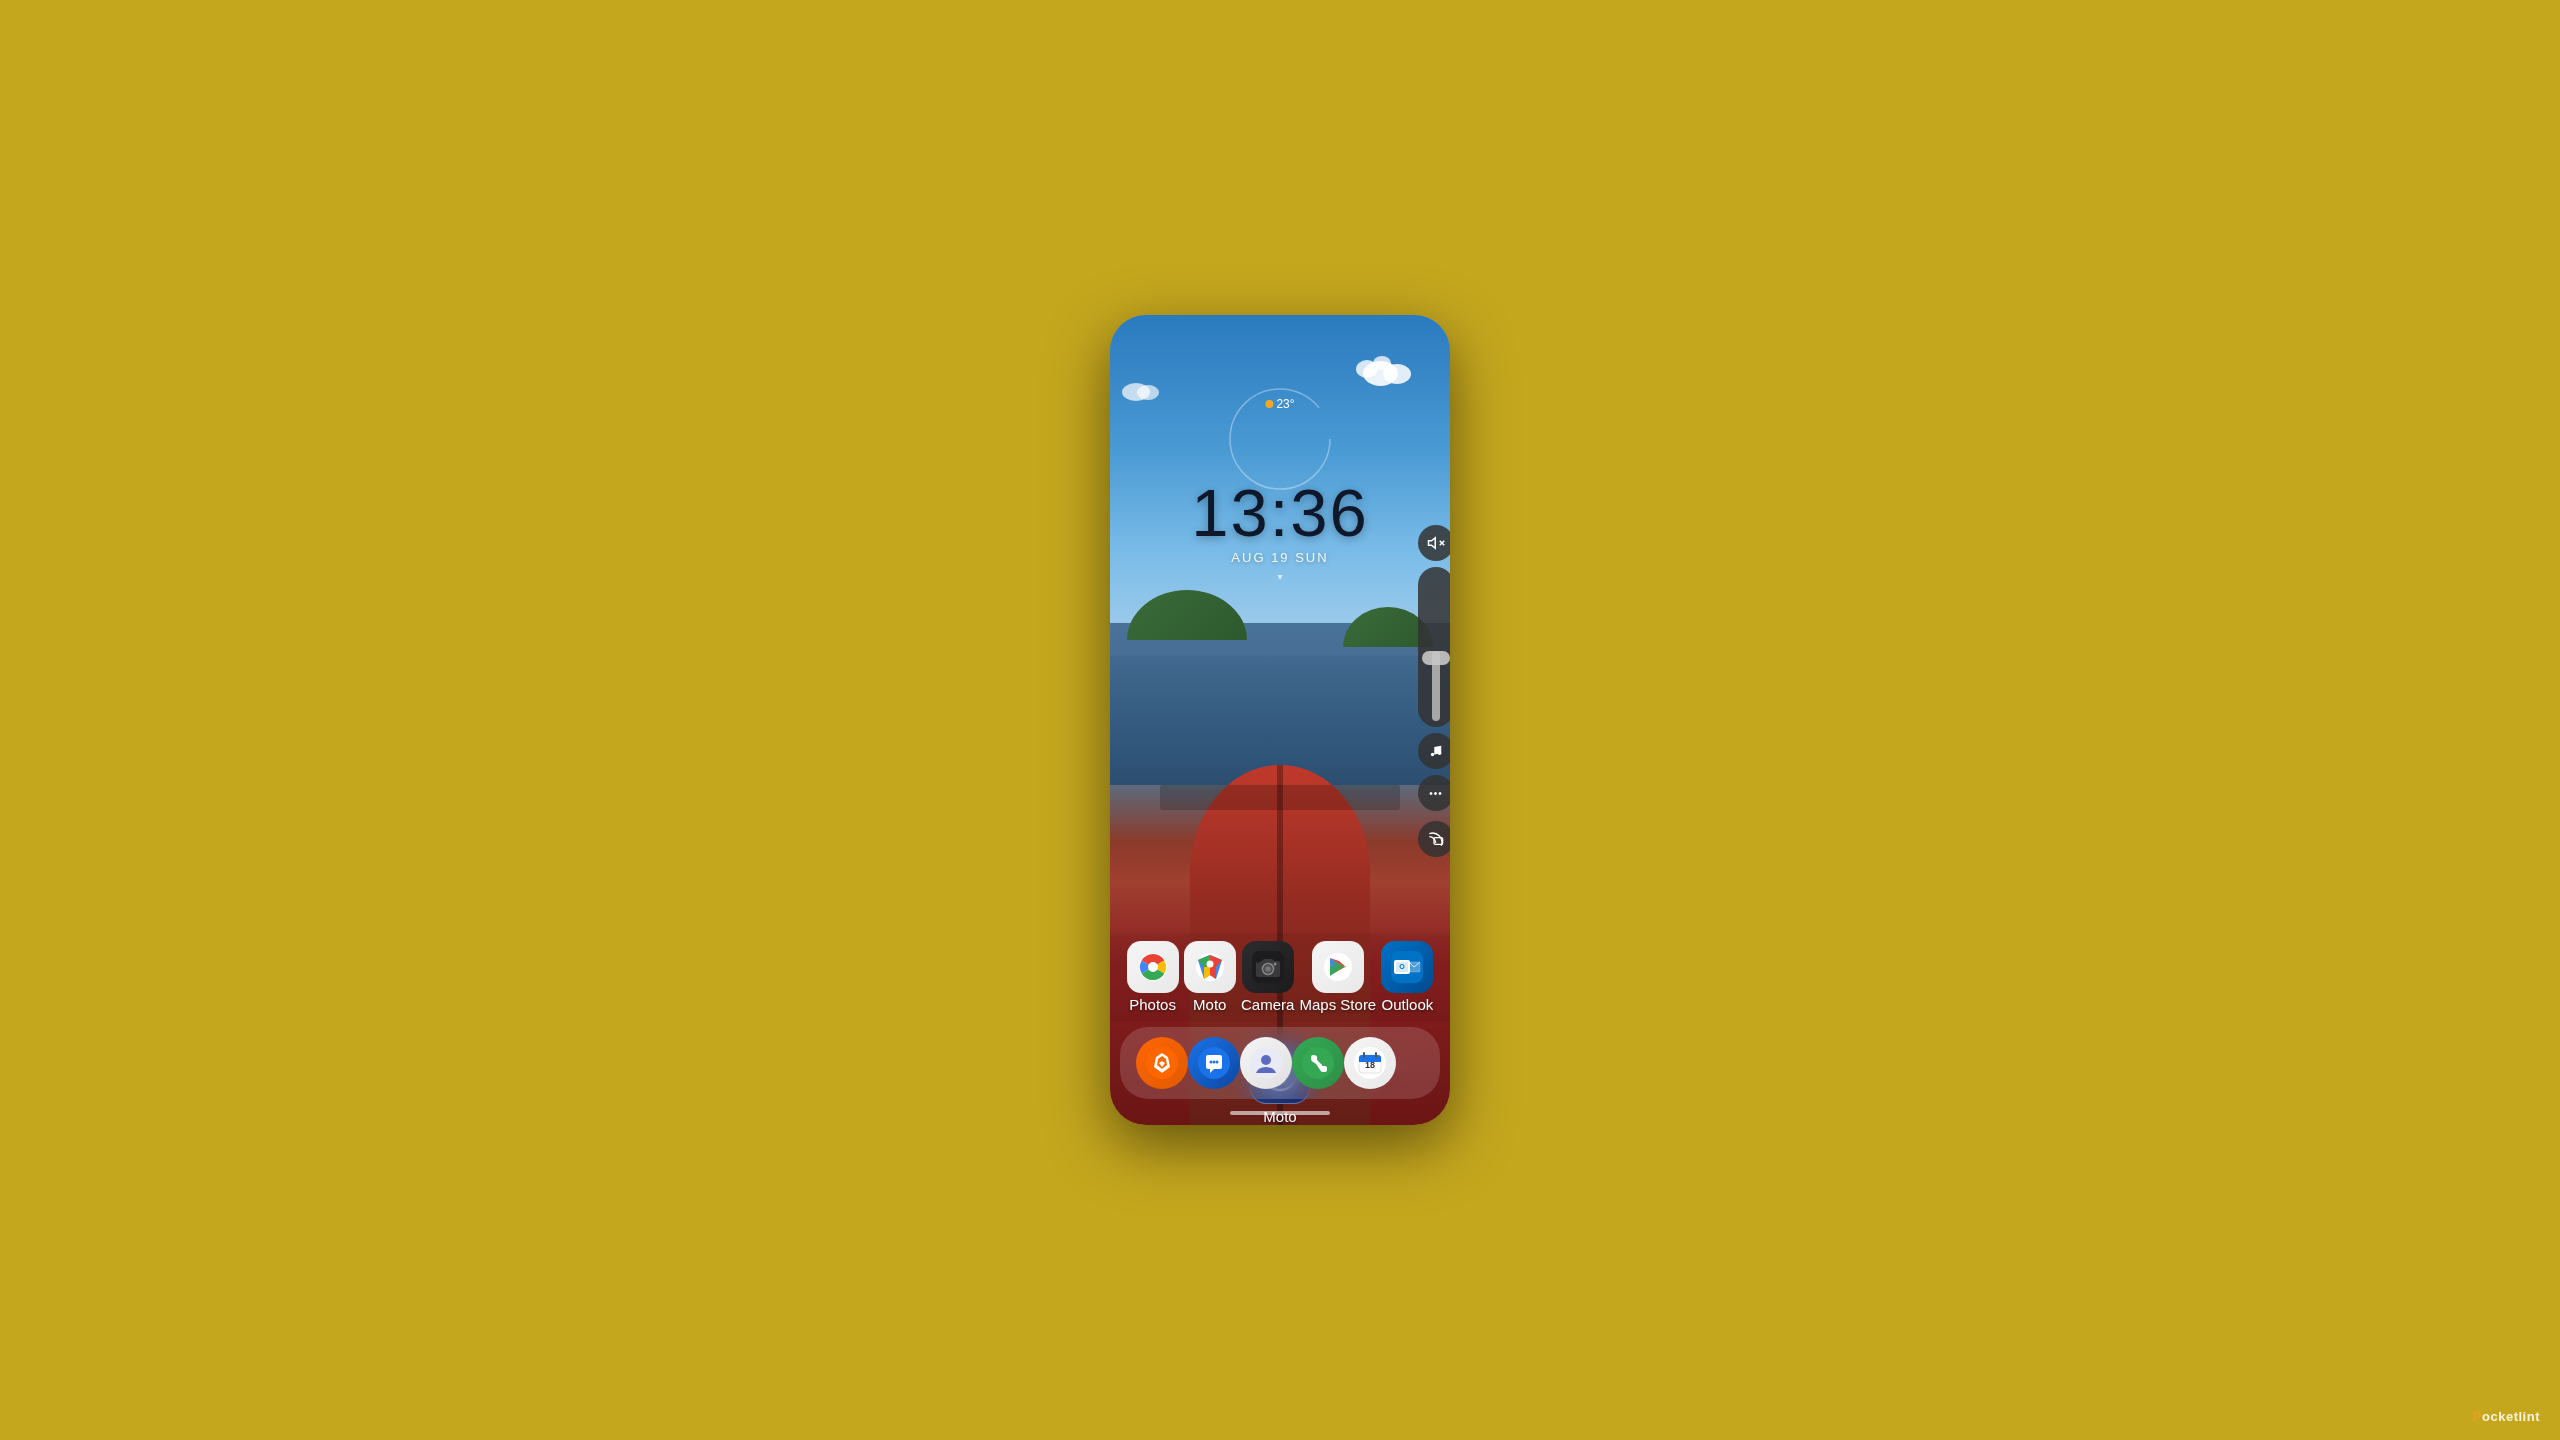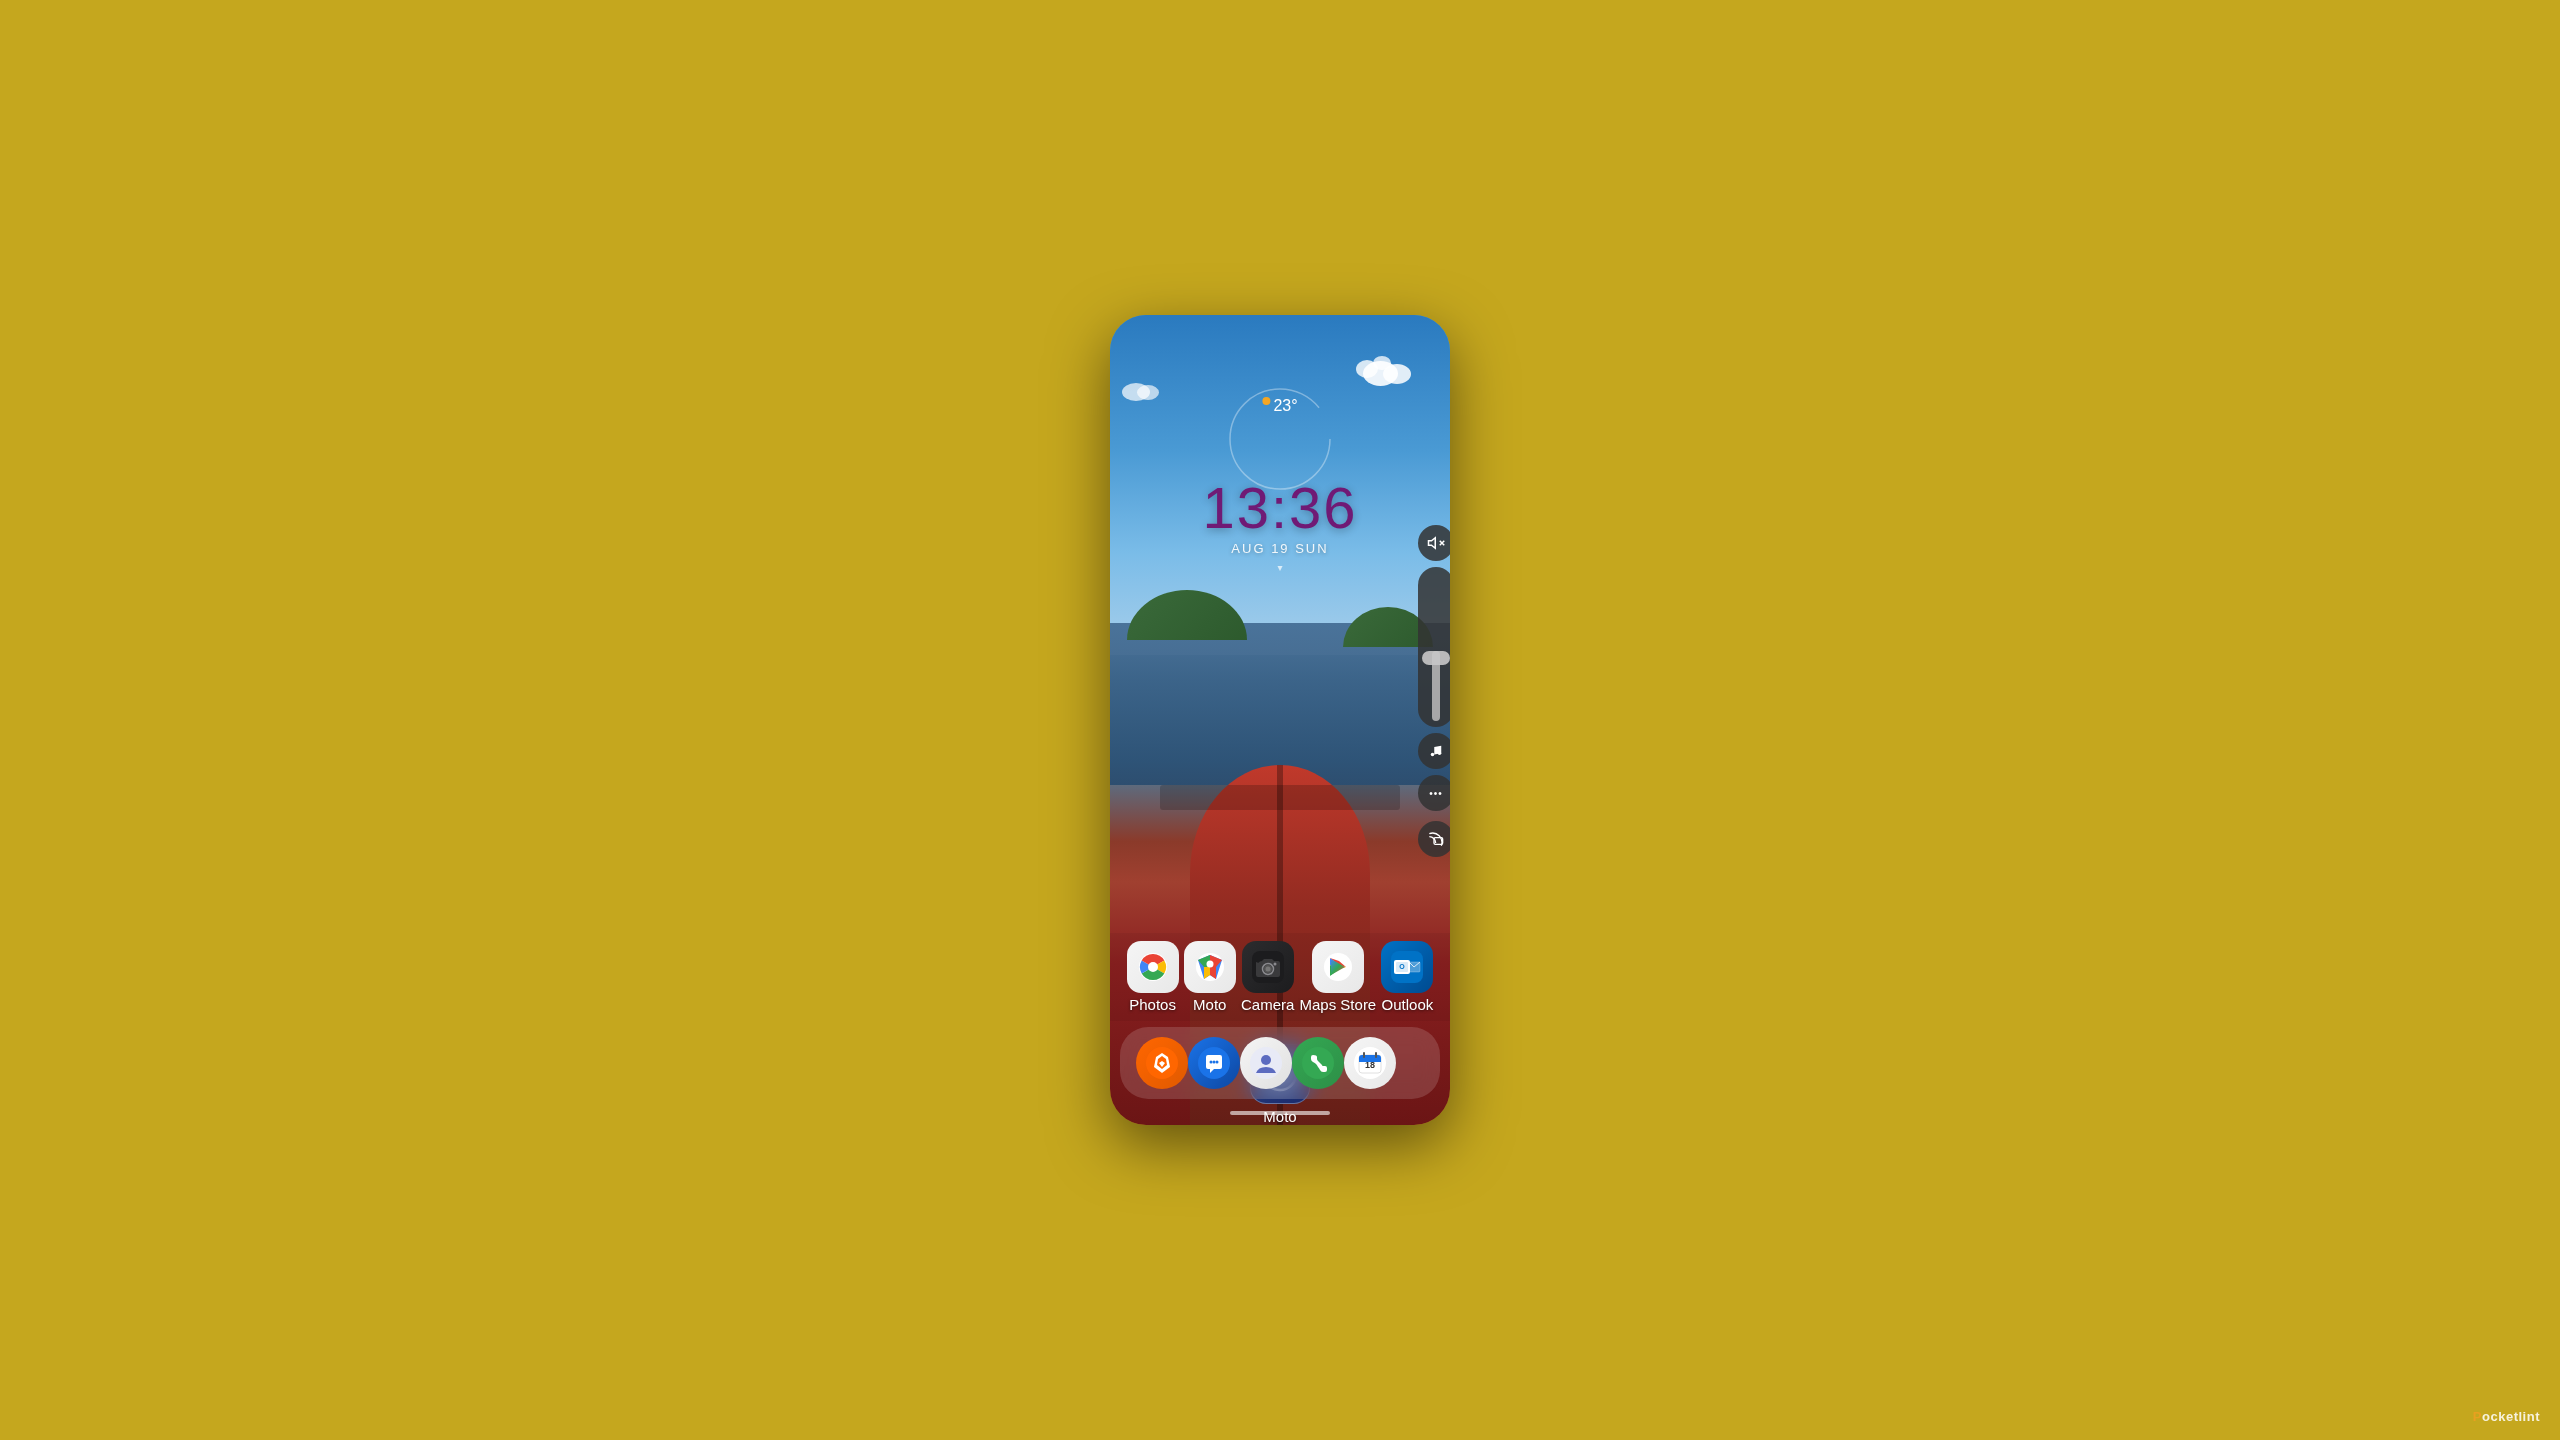--- a/index.html
+++ b/index.html
@@ -84,37 +84,37 @@
       position: absolute;
       top: 0; left: 0;
     }
 
     .weather-temp {
       position: absolute;
       top: 18px;
       left: 50%;
       transform: translateX(-50%);
       display: flex;
-      align-items: flex-start;
+      align-items: center;
       gap: 3px;
-      font-size: 16px;
+      font-size: 12px;
       color: white;
     }
 
     .sun-dot {
       width: 8px;
       height: 8px;
       background: #f5a623;
       border-radius: 50%;
     }
 
     .clock-time {
-      font-size: 58px;
+      font-size: 67px;
       font-weight: 200;
-      color: #701a75;
+      color: #0f172a;
       letter-spacing: 2px;
       text-shadow: 0 2px 8px rgba(0,0,0,0.3);
       line-height: 1;
     }
 
     .clock-date {
       font-size: 13px;
       color: rgba(255,255,255,0.9);
       letter-spacing: 2px;
       margin-top: 4px;

